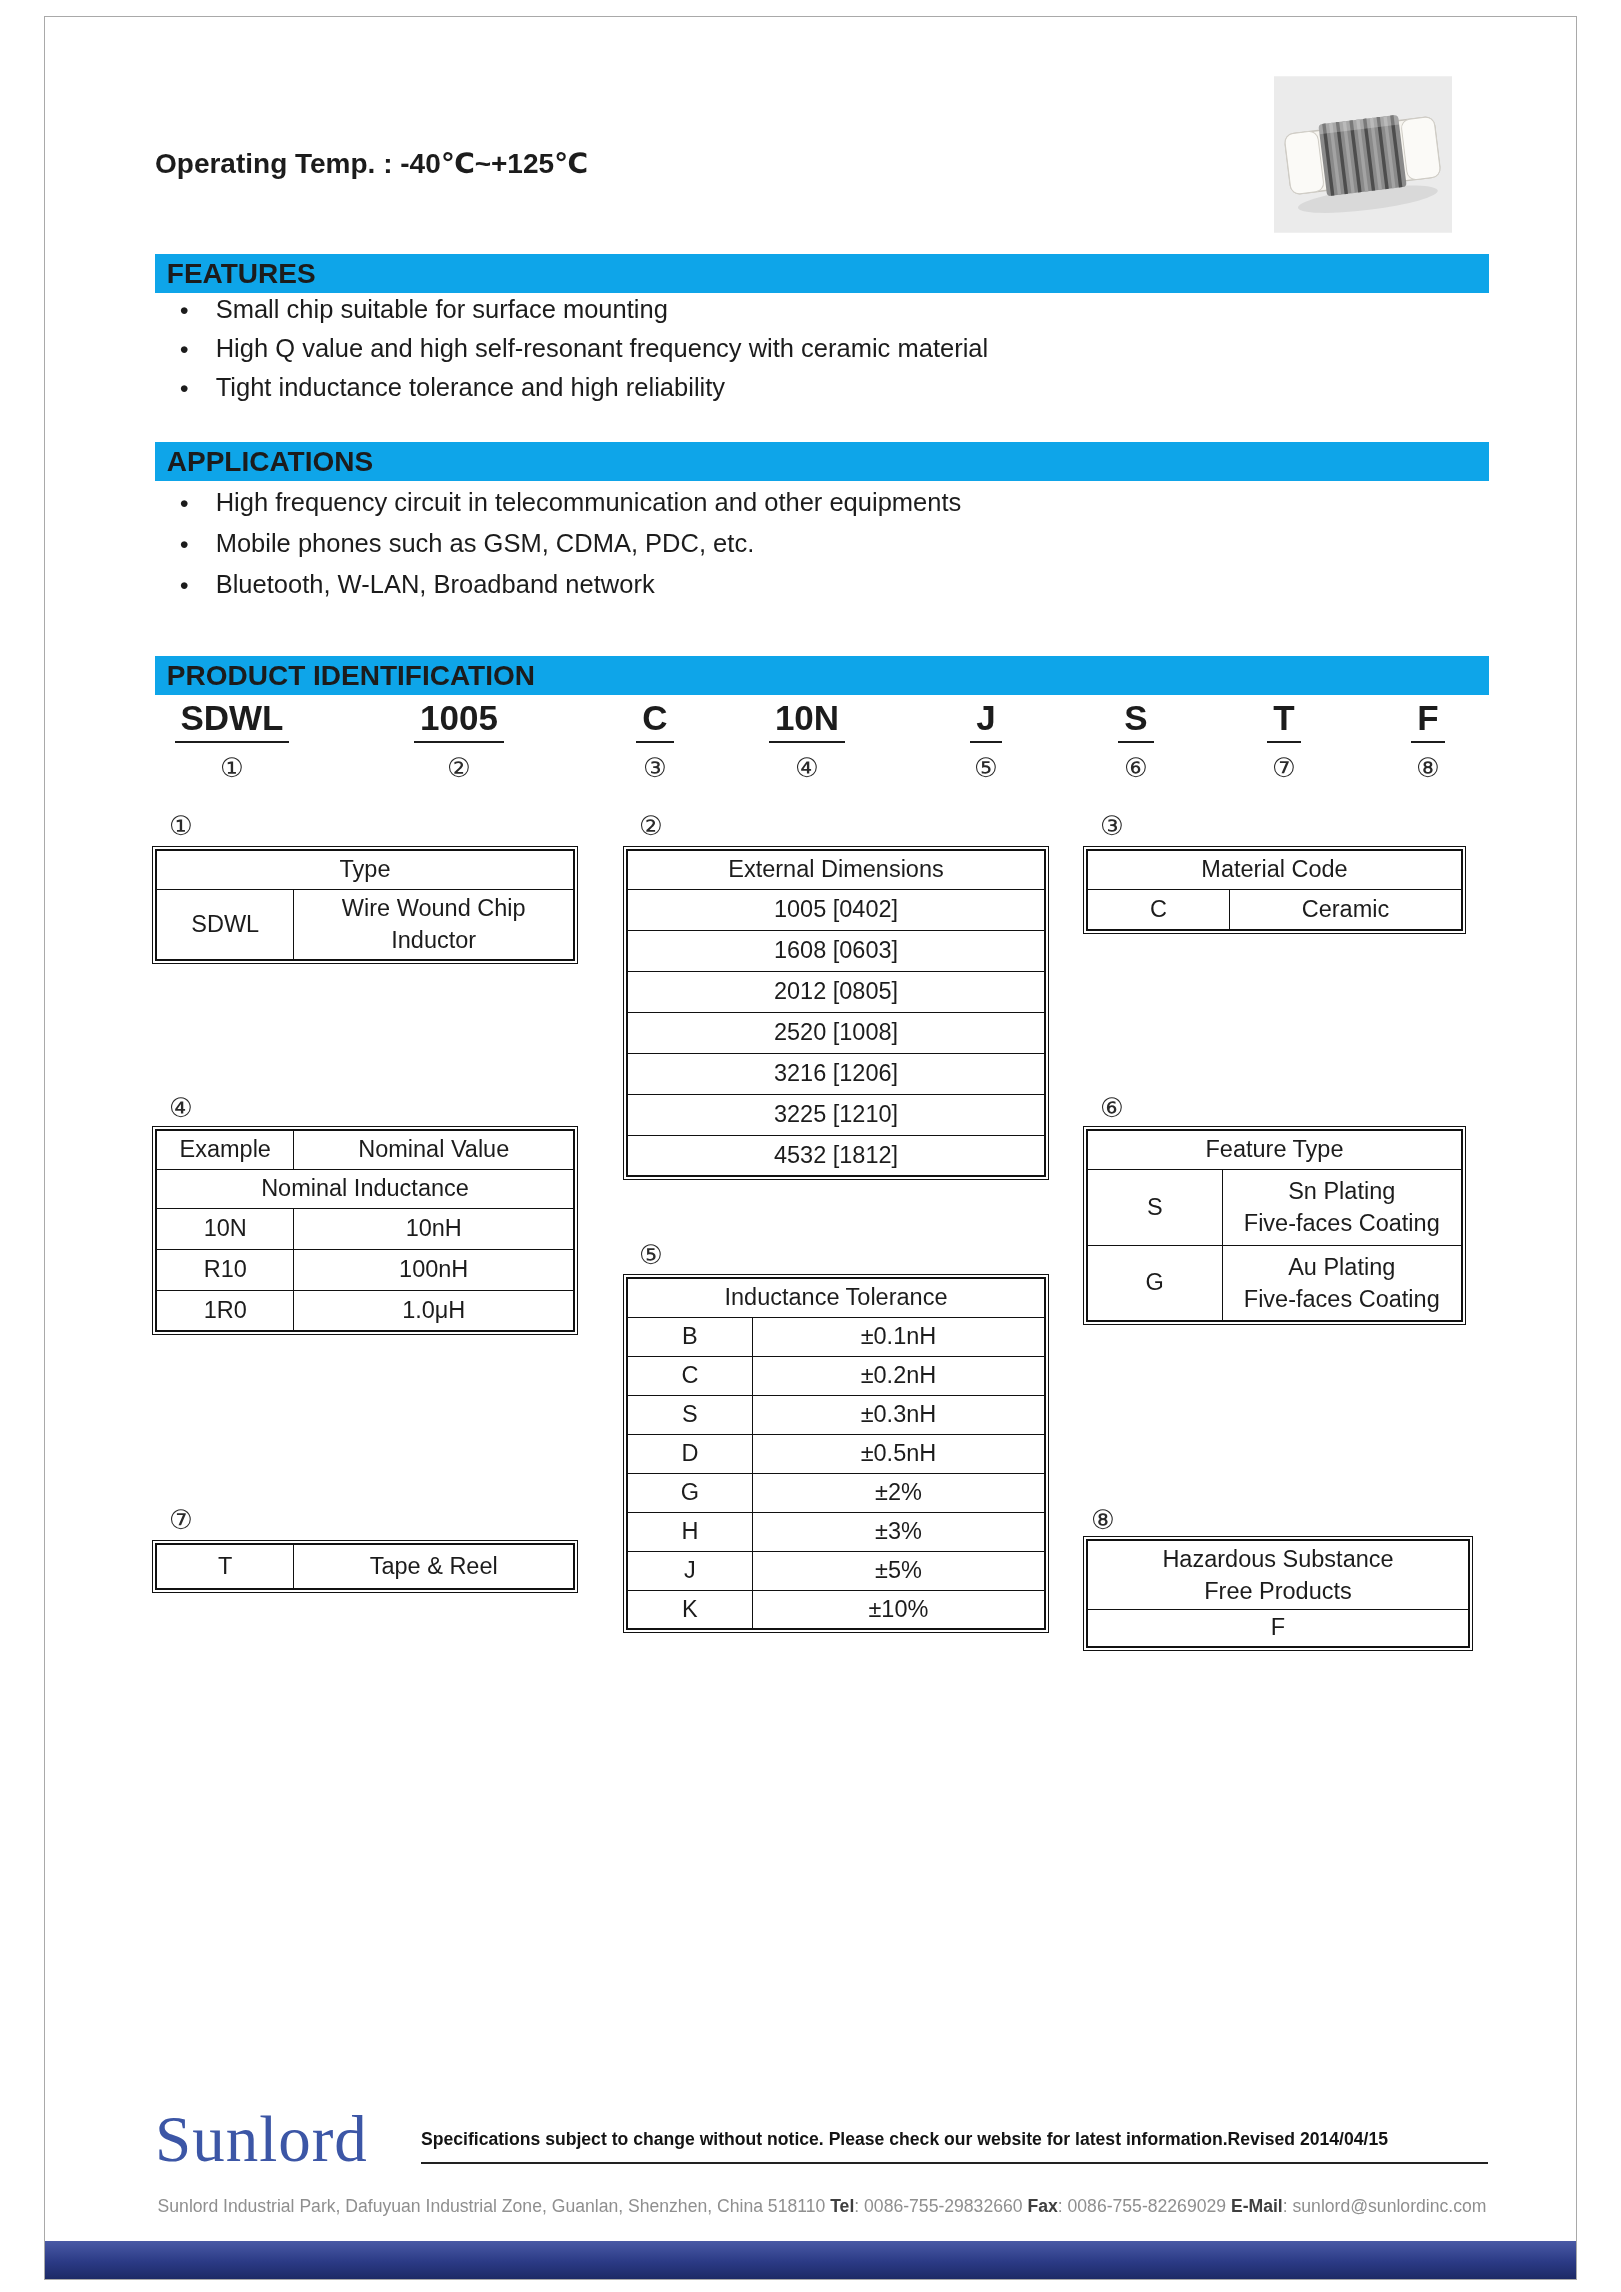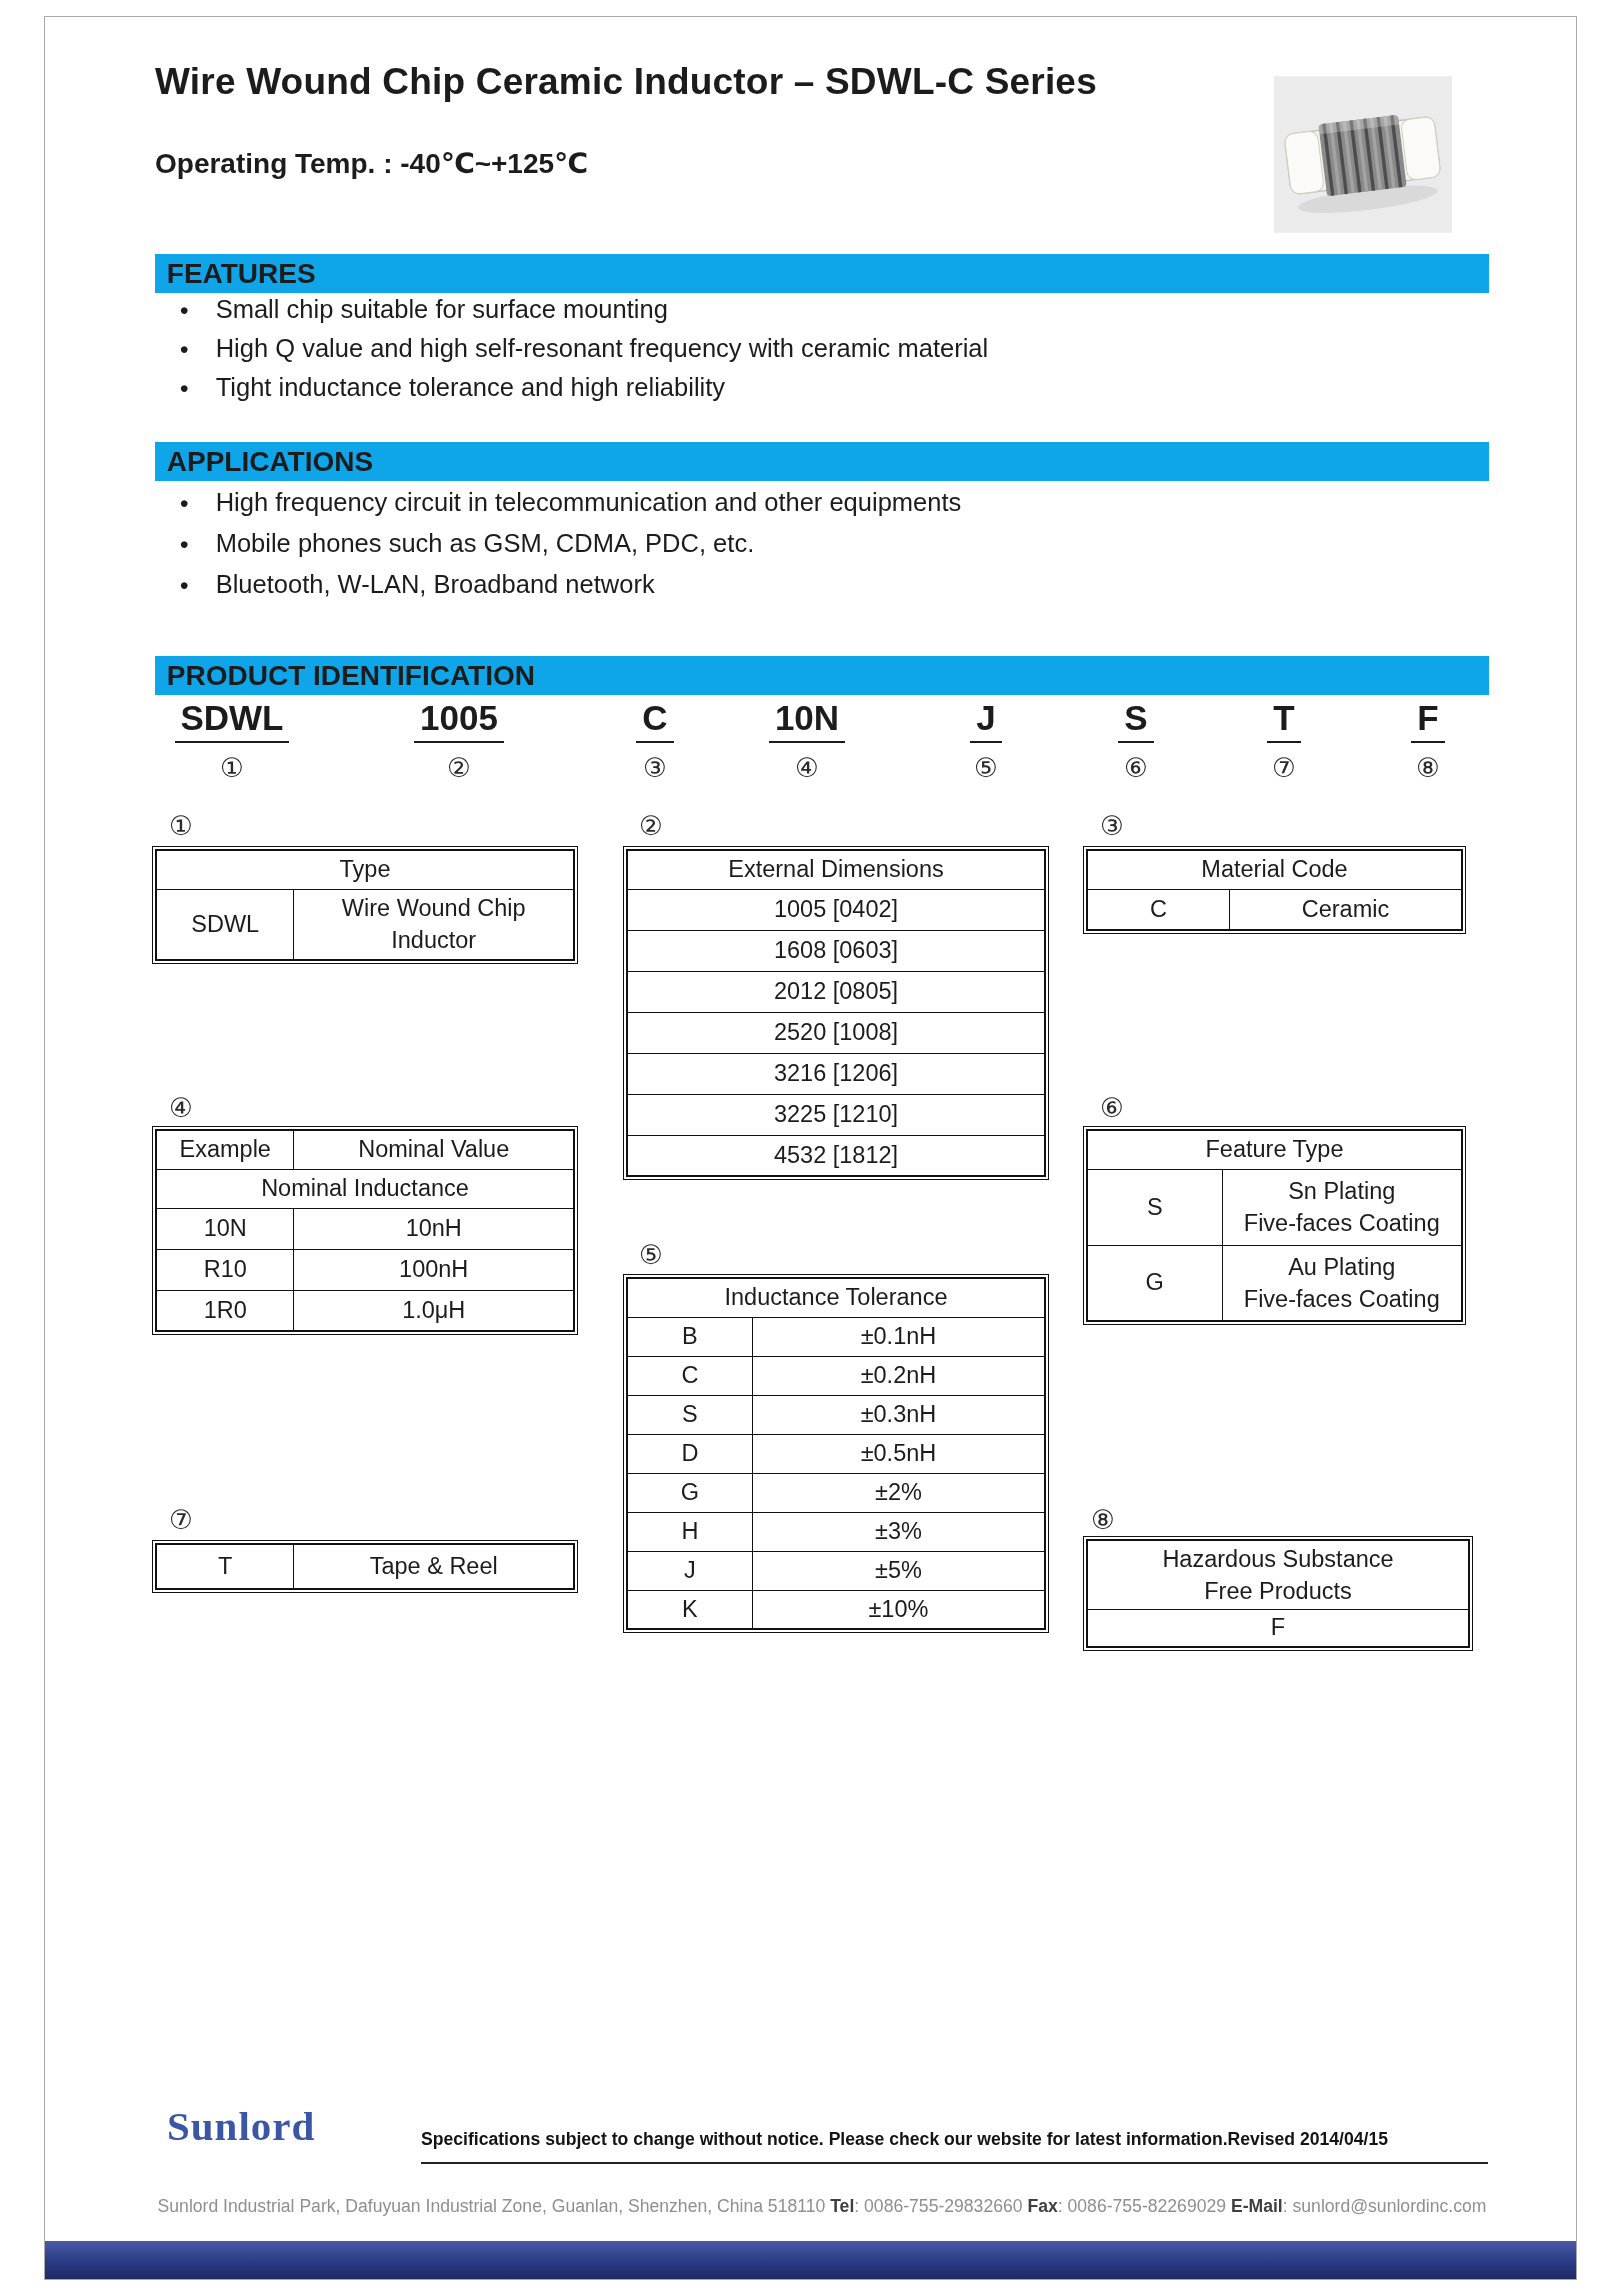--- a/index.html
+++ b/index.html
@@ -45,21 +45,21 @@
   #t-dims tr.hdr { height:39px; } #t-dims tr { height:41px; }
   #t-mat tr.hdr { height:39px; } #t-mat tr.data { height:41px; }
   #t-nom tr.hdr { height:39px; } #t-nom tr.data { height:41px; }
   #t-tol tr { height:39px; }
   #t-feat tr.hdr { height:39px; } #t-feat tr.data { height:76px; }
   #t-pack tr.hdr { height:39px; } #t-pack tr.data { height:45px; }
   #t-haz tr.hdr { height:67px; } #t-haz tr.data { height:37px; }
 
   .logo {
     position:absolute; left:155px; top:2102px; font-family:"Liberation Serif","DejaVu Serif",serif;
-    font-size:41px; font-weight:bold; color:#3c56a6; letter-spacing:1px;margin-left:12px;
+    font-size:65px; font-weight:normal; color:#3c56a6; letter-spacing:1px;
   }
   .footer-note {
     position:absolute; left:421px; top:2129px; width:1067px; display:flex;
     justify-content:flex-start; font-size:17.6px; font-weight:bold; color:#141414;
   }
   .footer-rule { position:absolute; left:421px; top:2162px; width:1067px; height:2px; background:#222; }
   .footer-addr {
     position:absolute; left:155px; top:2196px; width:1334px; text-align:center;
     font-size:17.6px; color:#8f8f8f;
   }
@@ -68,21 +68,20 @@
     position:absolute; left:45px; top:2241px; width:1531px; height:38px;
     background:linear-gradient(180deg,#4a5aa6 0%, #2b3a85 55%, #1d2a66 100%);
   }
 </style>
 </head>
 <body>
 
 <div class="page">
   <div class="frame"></div>
 
-  <div class="title">Wire Wound Chip Ceramic Inductor – SDWL-C Series</div>
   <div class="subtitle">Operating Temp. : -40℃~+125℃</div>
 
   <svg class="chip-photo" viewBox="0 0 182 160" xmlns="http://www.w3.org/2000/svg">
     <rect width="182" height="160" fill="#ebebeb"></rect>
     <g transform="rotate(-7 91 85)">
       <ellipse cx="91" cy="126" rx="72" ry="11" fill="#d9d9d9"></ellipse>
       <rect x="14" y="50" width="154" height="62" rx="10" fill="#f6f4ef" stroke="#c6c3bc" stroke-width="1.5"></rect>
       <rect x="14" y="50" width="34" height="62" rx="9" fill="#fbfaf7" stroke="#cfccc5" stroke-width="1"></rect>
       <rect x="134" y="50" width="34" height="62" rx="9" fill="#fbfaf7" stroke="#cfccc5" stroke-width="1"></rect>
       <rect x="50" y="44" width="82" height="74" rx="4" fill="#8a8a8a"></rect>

